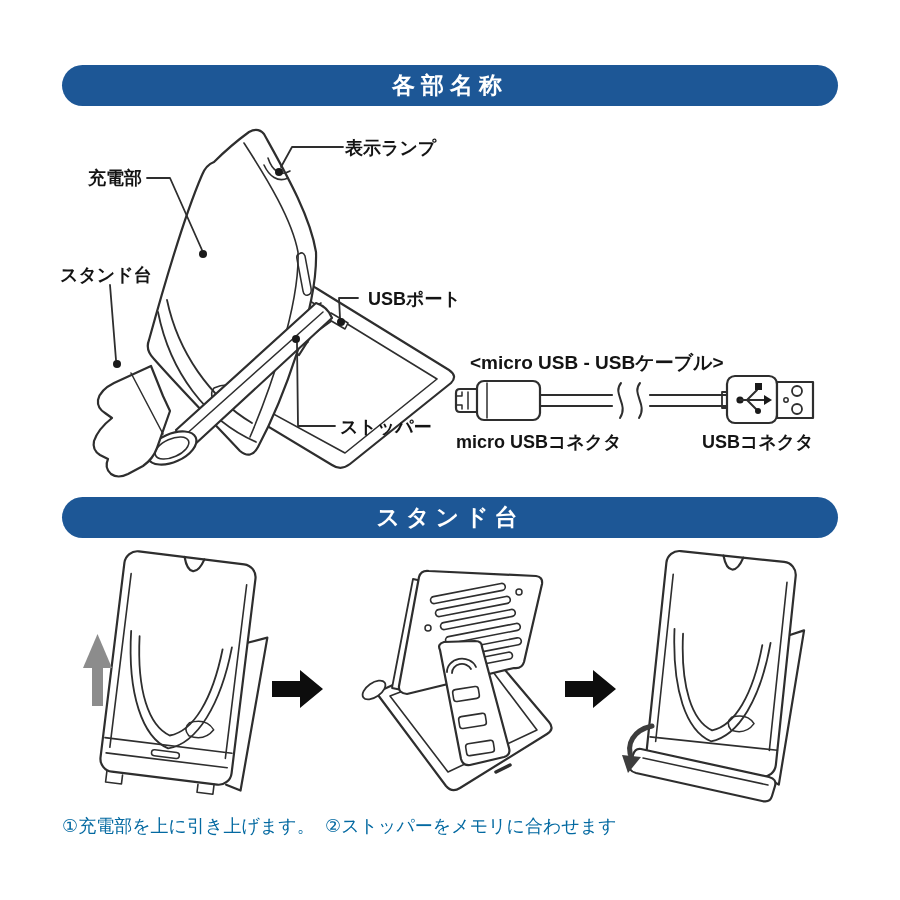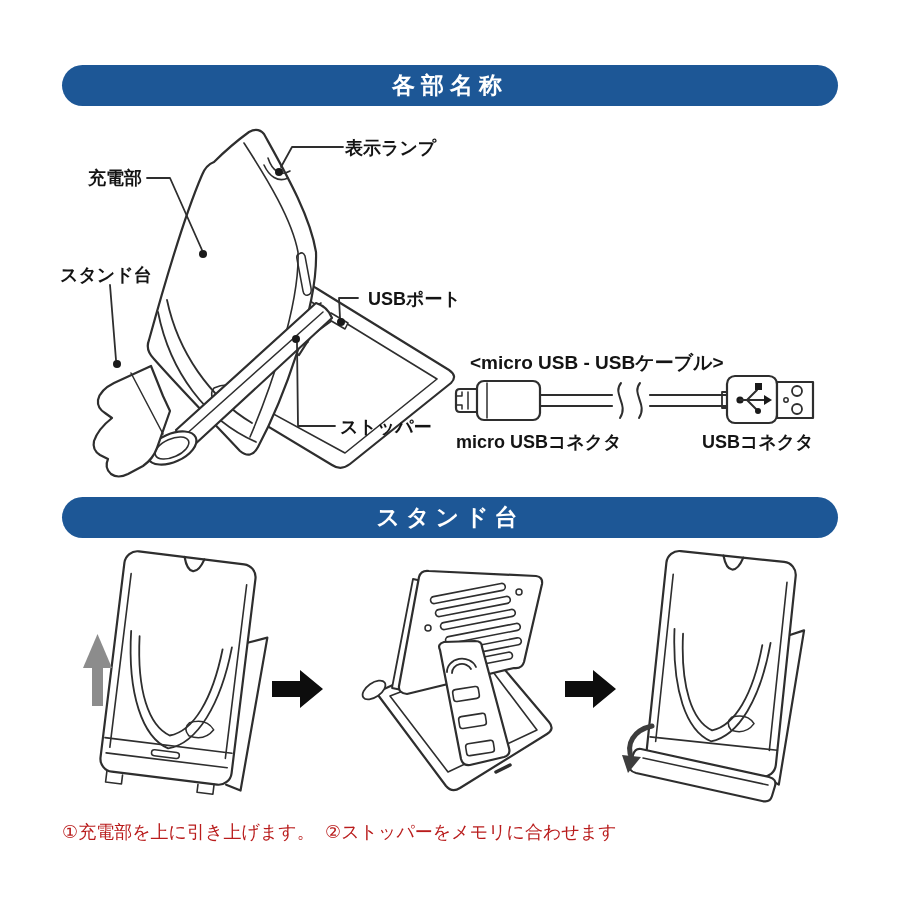--- a/index.html
+++ b/index.html
@@ -4,21 +4,21 @@
 <style>
   html,body{margin:0;padding:0;background:#fff;}
   .page{position:relative;width:900px;height:900px;background:#ffffff;overflow:hidden;
         font-family:"Liberation Sans","DejaVu Sans",sans-serif;color:#111;padding-left:12px;}
   .art{position:absolute;left:0;top:0;}
   .banner{position:absolute;left:62px;width:776px;height:41px;background:#1d5796;border-radius:21px;
           color:#fff;font-size:23px;font-weight:bold;letter-spacing:6px;text-align:center;line-height:41px;}
   .banner1{top:65px;}
   .banner2{top:497px;}
   .lbl{position:absolute;font-size:18px;font-weight:600;white-space:nowrap;color:#141414;}
-  .cap{position:absolute;font-size:18px;font-weight:500;white-space:nowrap;color:#b91c1c;top:814px;margin-top:6px;}
+  .cap{position:absolute;font-size:18px;font-weight:500;white-space:nowrap;color:#0369a1;top:814px;}
   .cable-t{position:absolute;font-size:19px;font-weight:600;white-space:nowrap;color:#141414;}
 </style>
 </head>
 <body>
 
 <div class="page">
 
   <svg class="art" width="900" height="900" viewBox="0 0 900 900">
 
     <g stroke="#2e2e2e" fill="none" stroke-width="2.2" stroke-linejoin="round" stroke-linecap="round">

